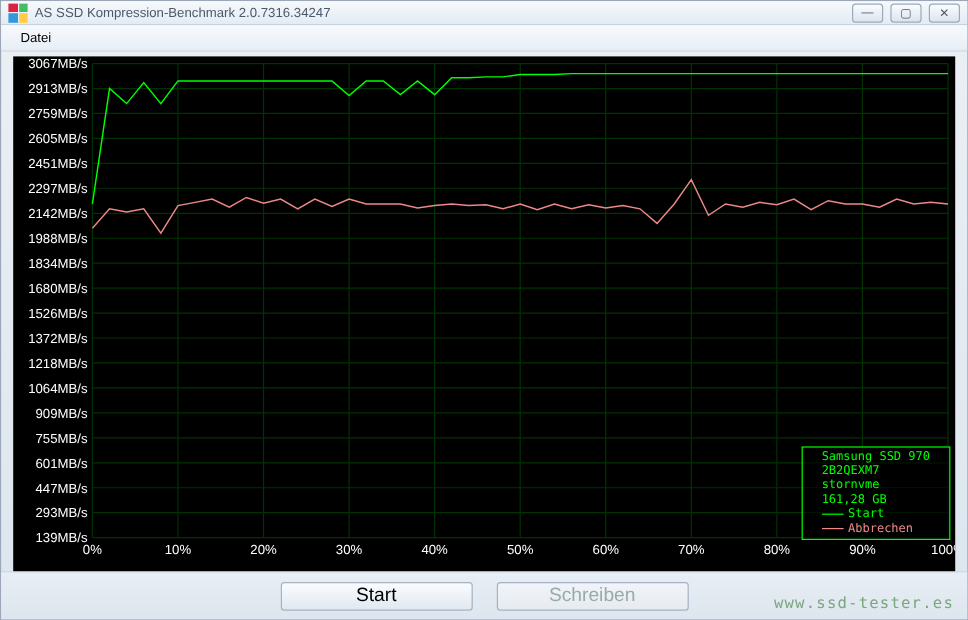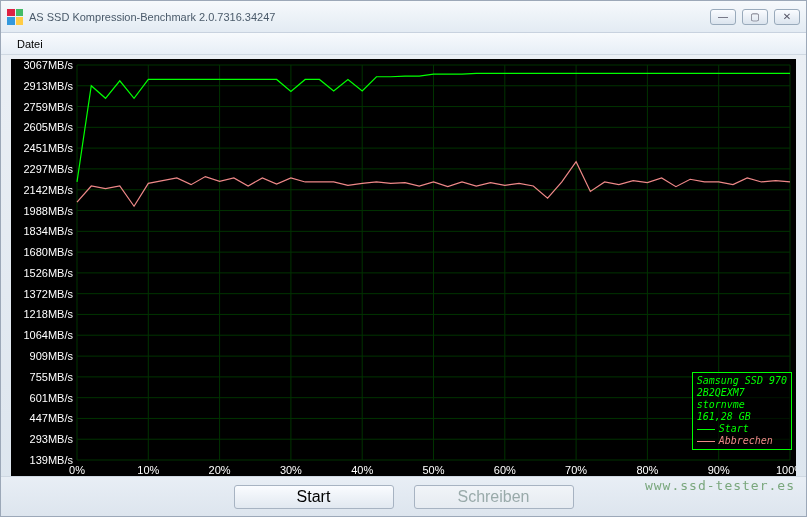--- a/index.html
+++ b/index.html
@@ -1,38 +1,38 @@
 <!DOCTYPE html>
 <html><head>
 <meta charset="utf-8">
 <style>
 * { margin: 0; padding: 0; box-sizing: border-box; }
 body { font-family: "Segoe UI", Tahoma, sans-serif; font-size: 11px; background: #fff; width: 807px; height: 517px; overflow: hidden; }
 .window { width: 807px; height: 517px; border: 1px solid #9ca8b8; background: linear-gradient(#ecf0f5, #dce5ee); display: flex; flex-direction: column; }
-.titlebar { height: 32px; display: flex; align-items: center; padding: 0 6px; background: linear-gradient(#f6f9fc, #e3ebf3); border-bottom: 1px solid #c8d2df; }
+.titlebar { height: 20px; display: flex; align-items: center; padding: 0 6px; background: linear-gradient(#f6f9fc, #e3ebf3); border-bottom: 1px solid #c8d2df; }
 .titlebar .icon-app { width: 16px; height: 16px; margin-right: 6px; display: grid; grid-template: 1fr 1fr / 1fr 1fr; gap: 1px; }
 .titlebar .icon-app span:nth-child(1){ background:#d24; }
 .titlebar .icon-app span:nth-child(2){ background:#4b6; }
 .titlebar .icon-app span:nth-child(3){ background:#39d; }
 .titlebar .icon-app span:nth-child(4){ background:#fc4; }
 .titlebar .title { color: #4a5a6a; flex: 1; }
 .winbtns { display: flex; gap: 6px; }
 .winbtn { width: 26px; height: 16px; border: 1px solid #9ab; border-radius: 3px; background: linear-gradient(#fafcff,#dbe4ee); display:flex; align-items:center; justify-content:center; color:#556; font-size:10px; }
 .menubar { height: 22px; display:flex; align-items:center; padding:4px 10px; background:linear-gradient(#f7fafd,#e7eef6); border-bottom:1px solid #cfd8e2; }
 .menuitem { padding: 2px 6px; }
 .client { flex:1; margin:4px 10px 0 10px; background:#000; position:relative; }
 .chart-canvas { position:absolute; inset:0; }
-.legend-box { position:absolute; right:4px; bottom:26px; border:1px solid #0f0; padding:2px 4px; font-family: monospace; font-size:10px; color:#0f0; background:rgba(0,0,0,0.6); line-height:1.2;font-style:italic; }
+.legend-box { position:absolute; right:4px; bottom:26px; border:1px solid #0f0; padding:2px 16px; font-family: monospace; font-size:10px; color:#0f0; background:rgba(0,0,0,0.6); line-height:1.2; }
 .legend-box .read { color:#0f0; }
 .legend-box .write { color:#e88; }
 .legend-sample { display:inline-block; width:18px; border-top:1px solid currentColor; vertical-align:middle; margin-right:4px; }
 .buttons { height:40px; display:flex; align-items:center; justify-content:center; gap:20px; background:linear-gradient(#e8eef5,#dde5ee); border-top:1px solid #cfd8e2; }
 .btn { width:160px; height:24px; border:1px solid #a7b3c2; border-radius:3px; background:linear-gradient(#fafcff,#e1e8f0); font-size:16px; }
 .btn.disabled { color:#9aa; background:linear-gradient(#f1f4f8,#e6ebf1); }
-.watermark { position:absolute; right:12px; bottom:24px; font-family:monospace; font-size:13px; color:#7aa77d; letter-spacing:1px; pointer-events:none; }
+.watermark { position:absolute; right:12px; bottom:6px; font-family:monospace; font-size:13px; color:#7aa77d; letter-spacing:1px; pointer-events:none; }
 </style>
 </head>
 <body>
 
 <div class="window">
   <div class="titlebar">
     <span class="icon-app">
         <span></span>
         <span></span>
         <span></span>

